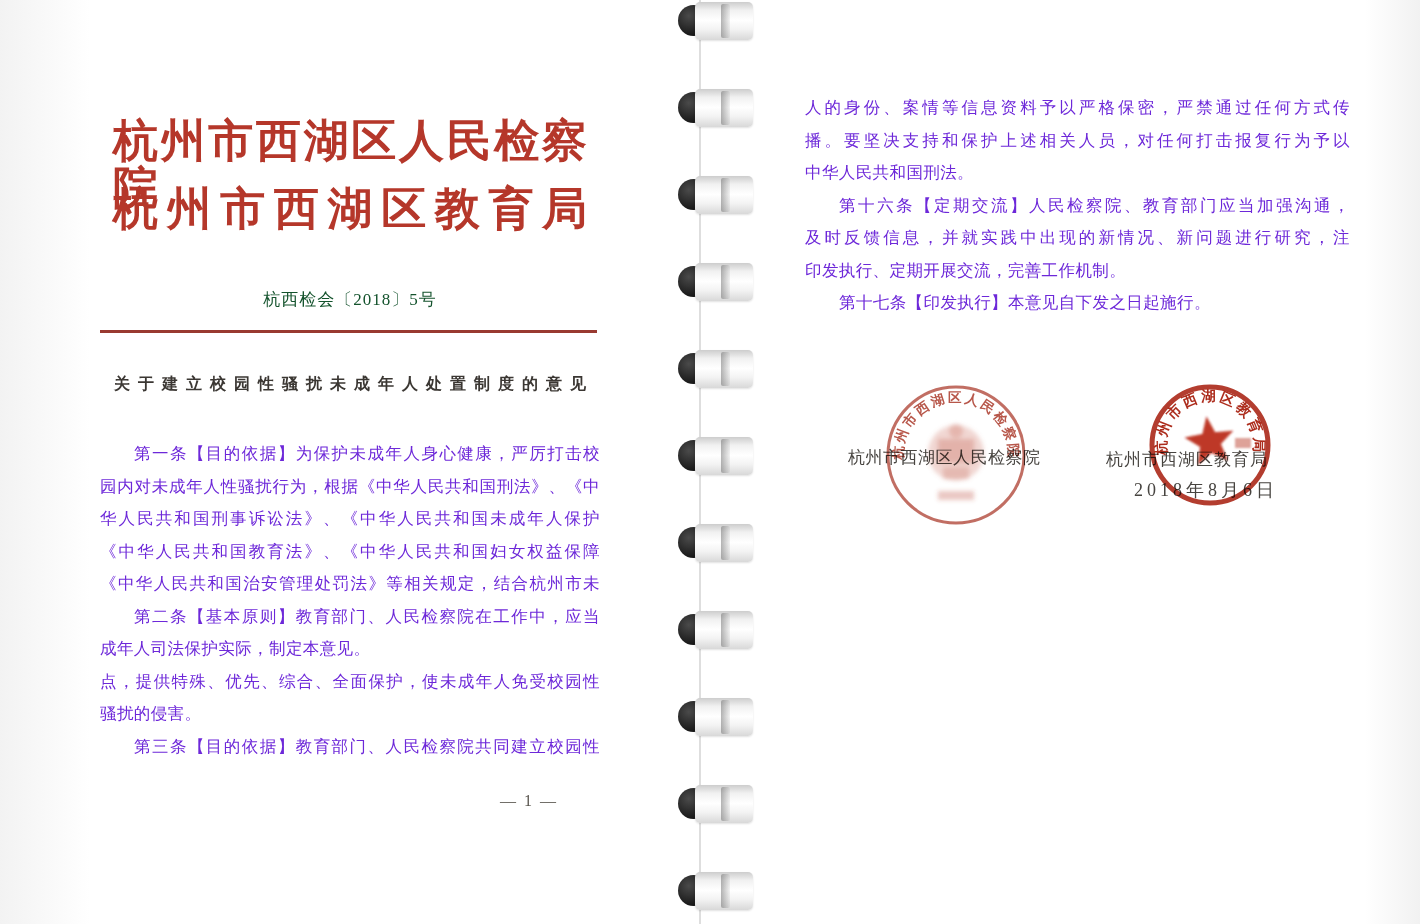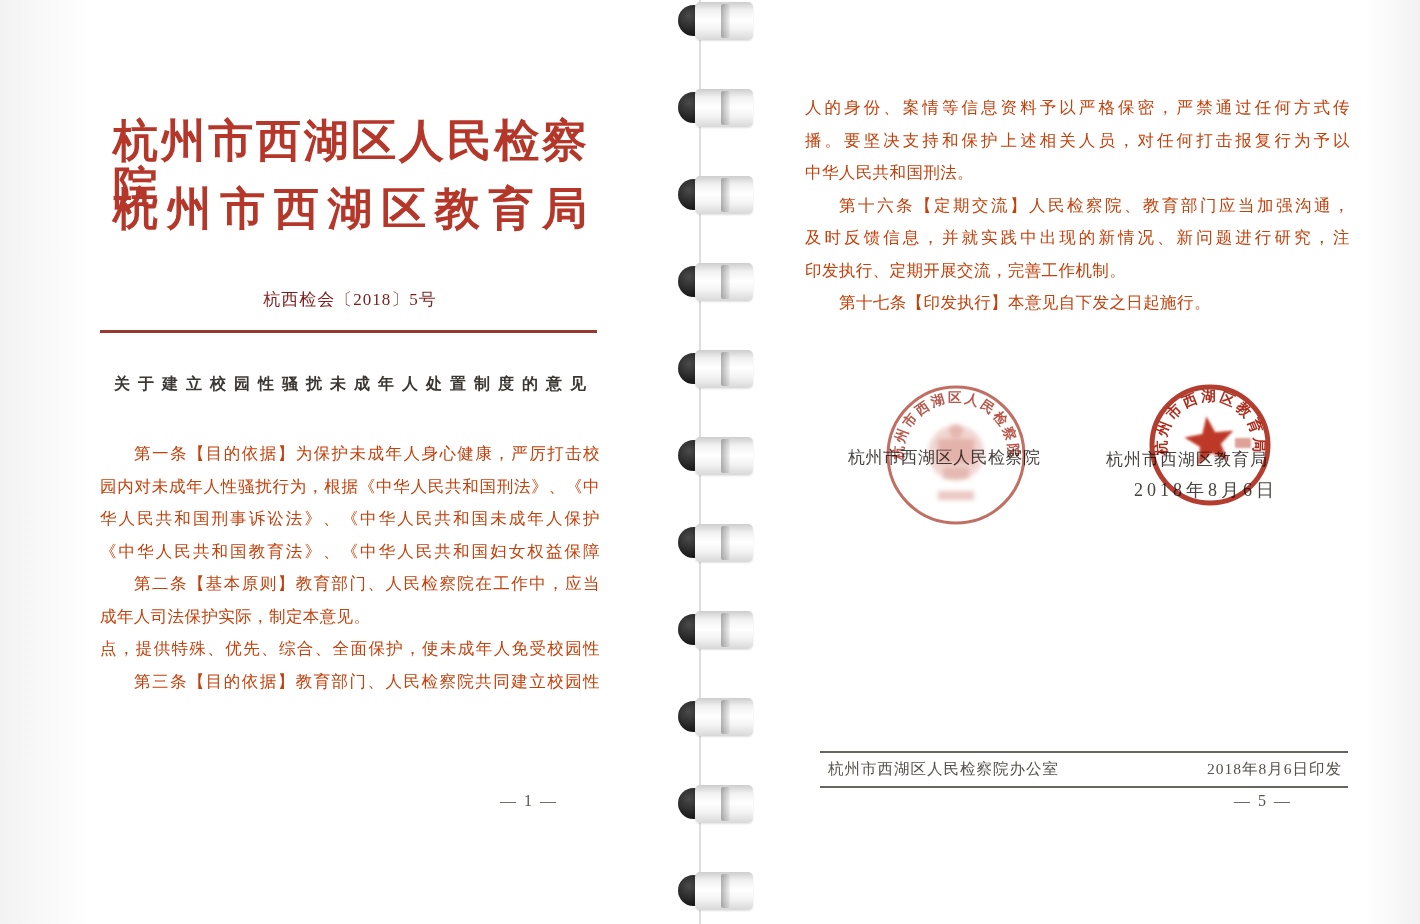--- a/index.html
+++ b/index.html
@@ -15,28 +15,28 @@
   .page-left{left:100px;width:500px;}
   .page-right{left:805px;width:545px;}
 
   .hdr{position:absolute;left:0;width:100%;box-sizing:border-box;padding:0 13px;
        font-size:45px;font-weight:700;color:#b5372a;line-height:1.05;
        text-align:justify;text-align-last:justify;}
   .hdr1{top:118px;}
   .hdr2{top:186px;}
 
   .docno{position:absolute;top:288px;left:0;width:100%;text-align:center;
-         font-size:17px;color:#7f1d1d;letter-spacing:1px;}
+         font-size:17px;color:#14532d;letter-spacing:1px;}
   .redline{position:absolute;top:330px;left:0;width:497px;height:3px;background:#993a31;}
 
   .title{position:absolute;top:374px;left:0;width:100%;box-sizing:border-box;padding:0 14px;
          font-size:16px;font-weight:700;color:#3b3733;
          text-align:justify;text-align-last:justify;}
 
-  .bodytxt{position:absolute;left:0;width:100%;font-size:16.5px;color:#c2410c;}
+  .bodytxt{position:absolute;left:0;width:100%;font-size:16.5px;color:#6d28d9;}
   .body-left{top:438px;}
   .body-right{top:92px;}
   .line{height:32.5px;line-height:32.5px;letter-spacing:.4px;overflow:hidden;
         text-align:justify;text-align-last:justify;text-justify:inter-character;}
   .line.ind{text-indent:34px;}
   .line.short{text-align-last:left;}
 
   .pnum{position:absolute;top:792px;left:0;width:100%;box-sizing:border-box;
         text-align:right;padding-right:42px;font-size:16px;color:#5a564f;letter-spacing:2px;}
 
@@ -78,23 +78,25 @@
     <div class="hdr hdr1">杭州市西湖区人民检察院</div>
     <div class="hdr hdr2">杭州市西湖区教育局</div>
     <div class="docno">杭西检会〔2018〕5号</div>
     <div class="redline"></div>
     <div class="title">关于建立校园性骚扰未成年人处置制度的意见</div>
     <div class="bodytxt body-left">
       <div class="line ind">第一条【目的依据】为保护未成年人身心健康，严厉打击校</div>
       <div class="line">园内对未成年人性骚扰行为，根据《中华人民共和国刑法》、《中</div>
       <div class="line">华人民共和国刑事诉讼法》、《中华人民共和国未成年人保护法》、</div>
       <div class="line">《中华人民共和国教育法》、《中华人民共和国妇女权益保障法》、</div>
+      <div class="line">《中华人民共和国治安管理处罚法》等相关规定，结合杭州市未</div>
       <div class="line ind">第二条【基本原则】教育部门、人民检察院在工作中，应当</div>
       <div class="line short">成年人司法保护实际，制定本意见。</div>
       <div class="line">点，提供特殊、优先、综合、全面保护，使未成年人免受校园性</div>
+      <div class="line short">骚扰的侵害。</div>
       <div class="line ind">第三条【目的依据】教育部门、人民检察院共同建立校园性</div>
     </div>
     <div class="pnum">— 1 —</div>
   </div>
 
   <div class="binding">
     <div class="bind-line"></div>
     <div class="ring" style="top:2px">
         <span class="knob"></span>
         <span class="band"></span>
@@ -188,23 +190,14 @@
         <circle cx="63" cy="63" r="58" fill="none" stroke="#ad2d1d" stroke-width="5" opacity="0.92"></circle>
         <polygon points="63,34 69.5,51.1 87.7,52 73.5,63.4 78.3,81 63,71 47.7,81 52.5,63.4 38.3,52 56.5,51.1" fill="#bb2f1c" opacity="0.95" transform="rotate(-8 63 60)" filter="url(#blurB)"></polygon>
         <rect x="88" y="56" width="16" height="10" fill="#b5301e" opacity="0.45" filter="url(#blurB)"></rect>
         <path id="arcR" d="M24.1,83.6 A44,44 0 1 1 101.9,83.6" fill="none"></path>
         <text font-size="14.5" font-weight="700" fill="#ad2d1d" letter-spacing="3">
           <textPath href="#arcR" startOffset="50%" text-anchor="middle">杭州市西湖区教育局</textPath>
         </text>
       </svg>
     </div>
 
-    <div class="footer">
-      <div class="f-line"></div>
-      <div class="f-row">
-        <span>杭州市西湖区人民检察院办公室</span>
-        <span>2018年8月6日印发</span>
-      </div>
-      <div class="f-line"></div>
-      <div class="f-page">— 5 —</div>
-    </div>
   </div>
 </div>
 
 </body></html>

